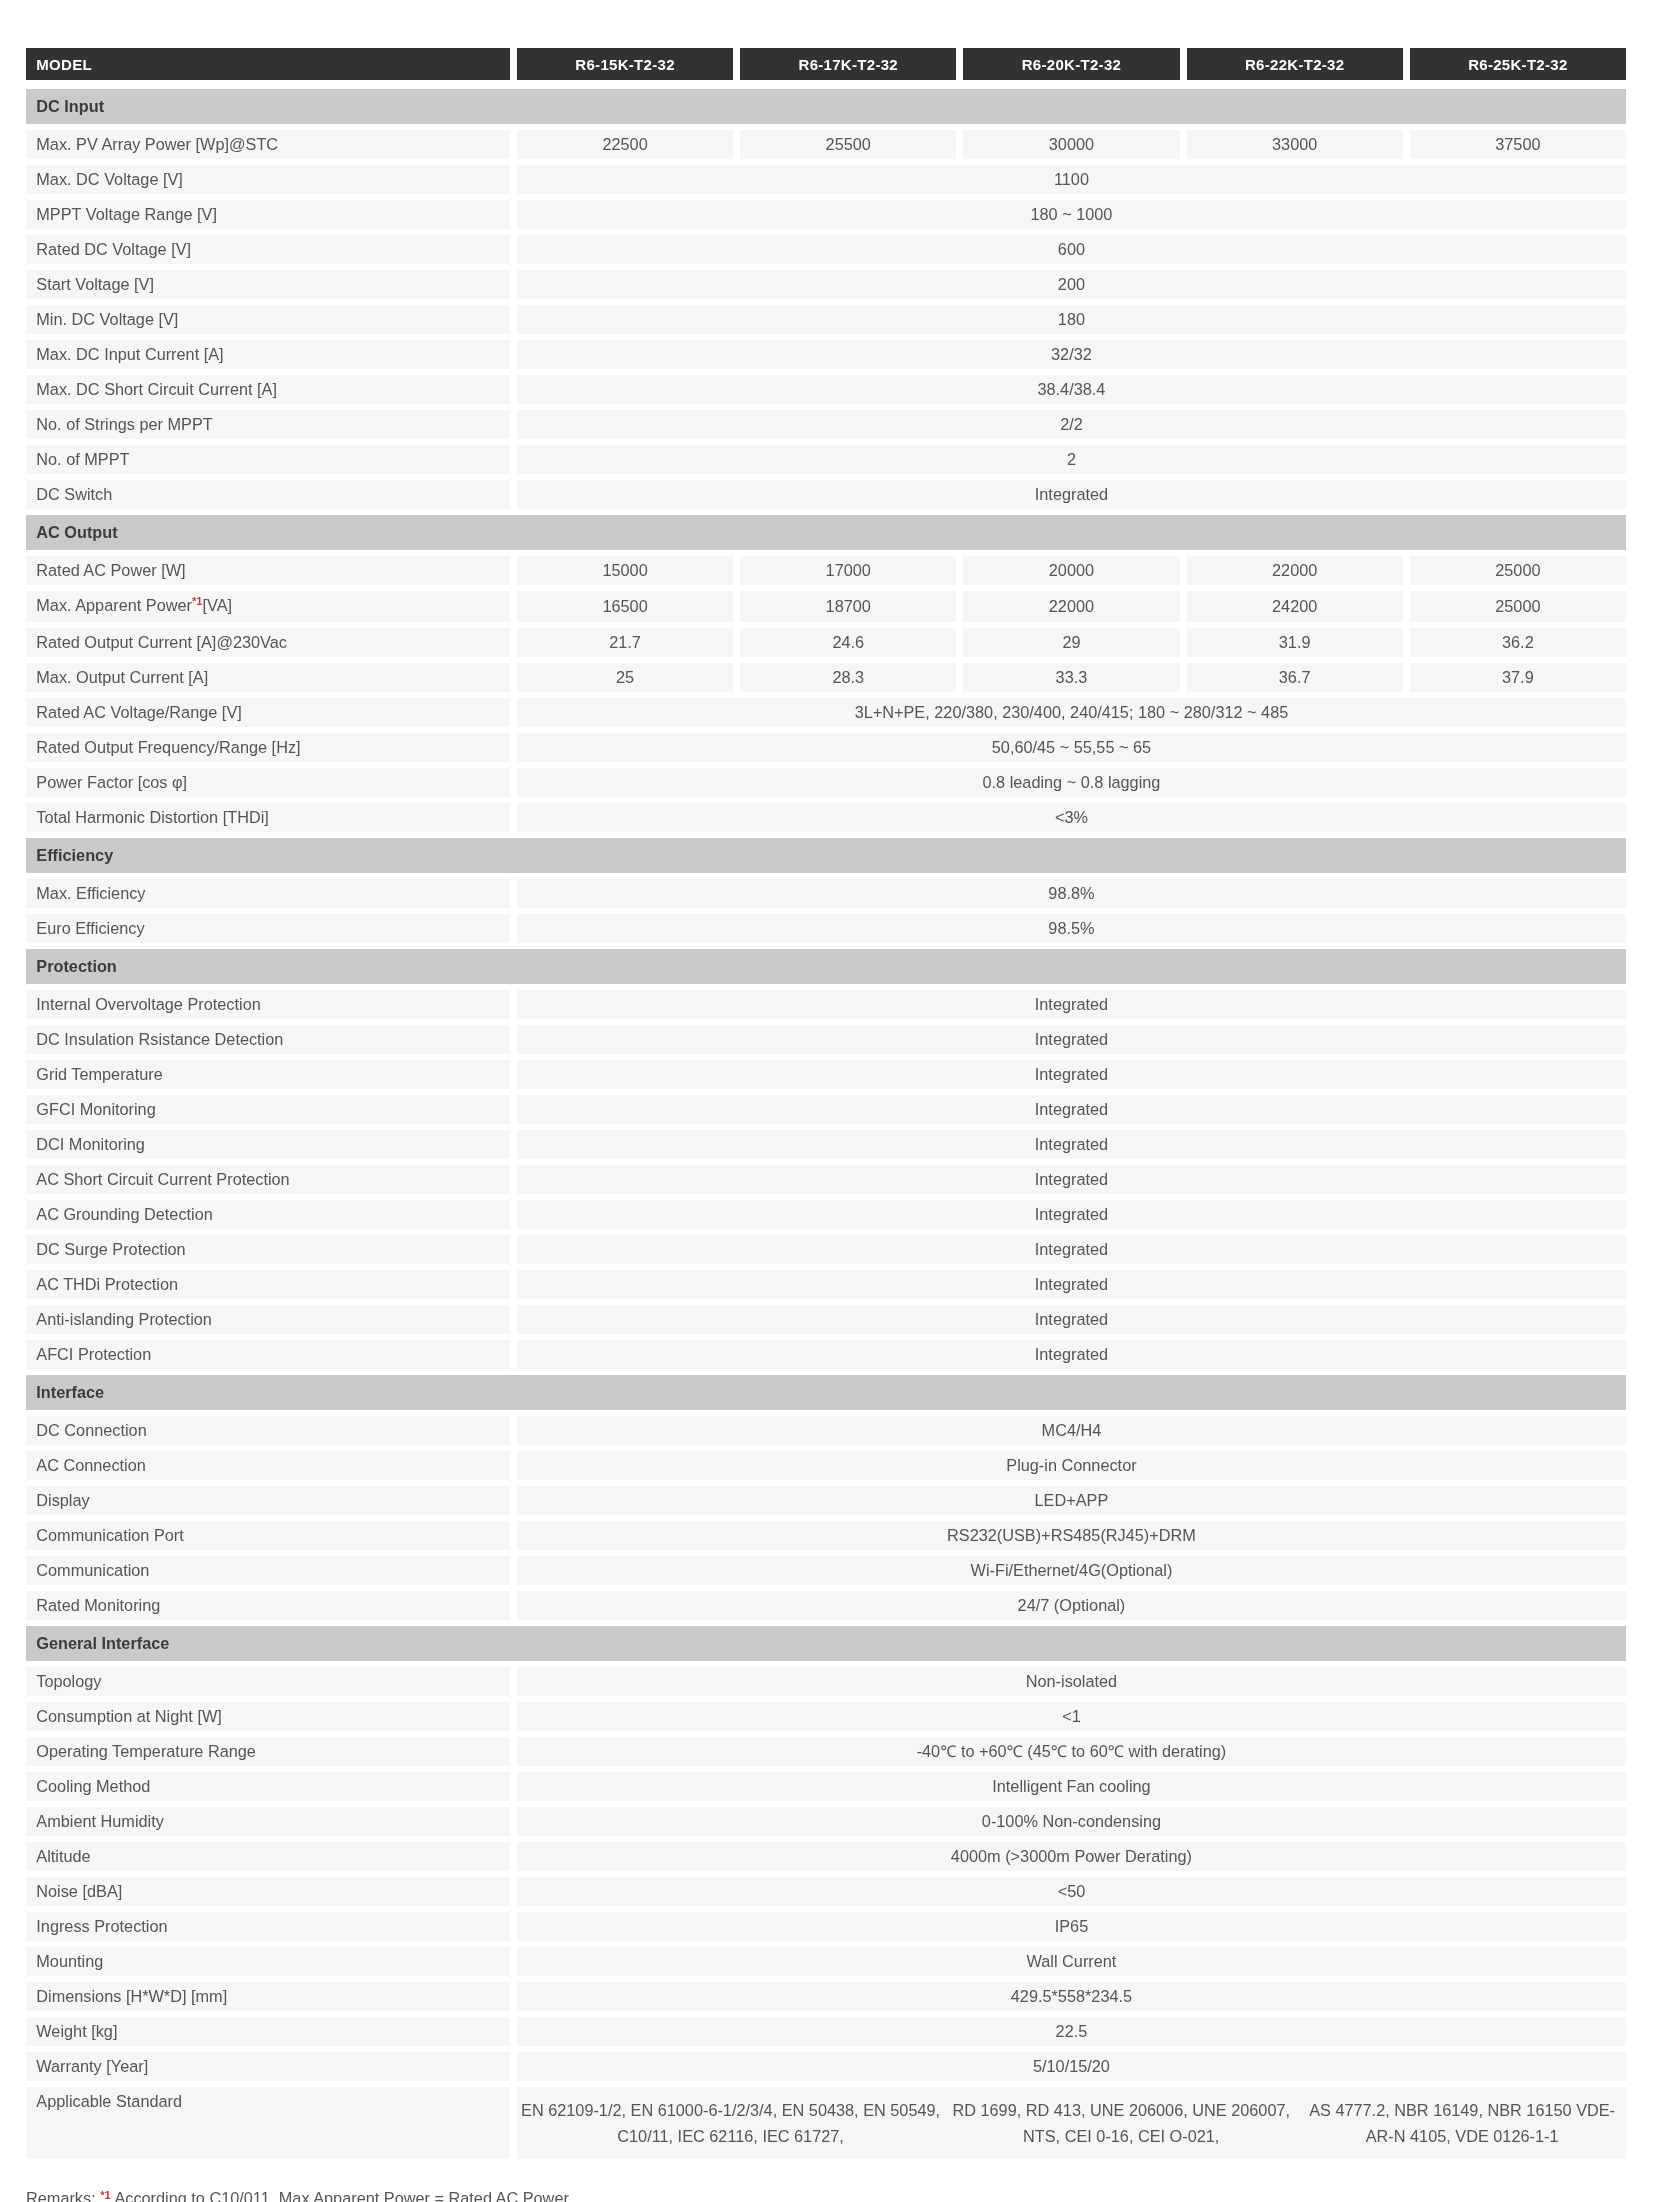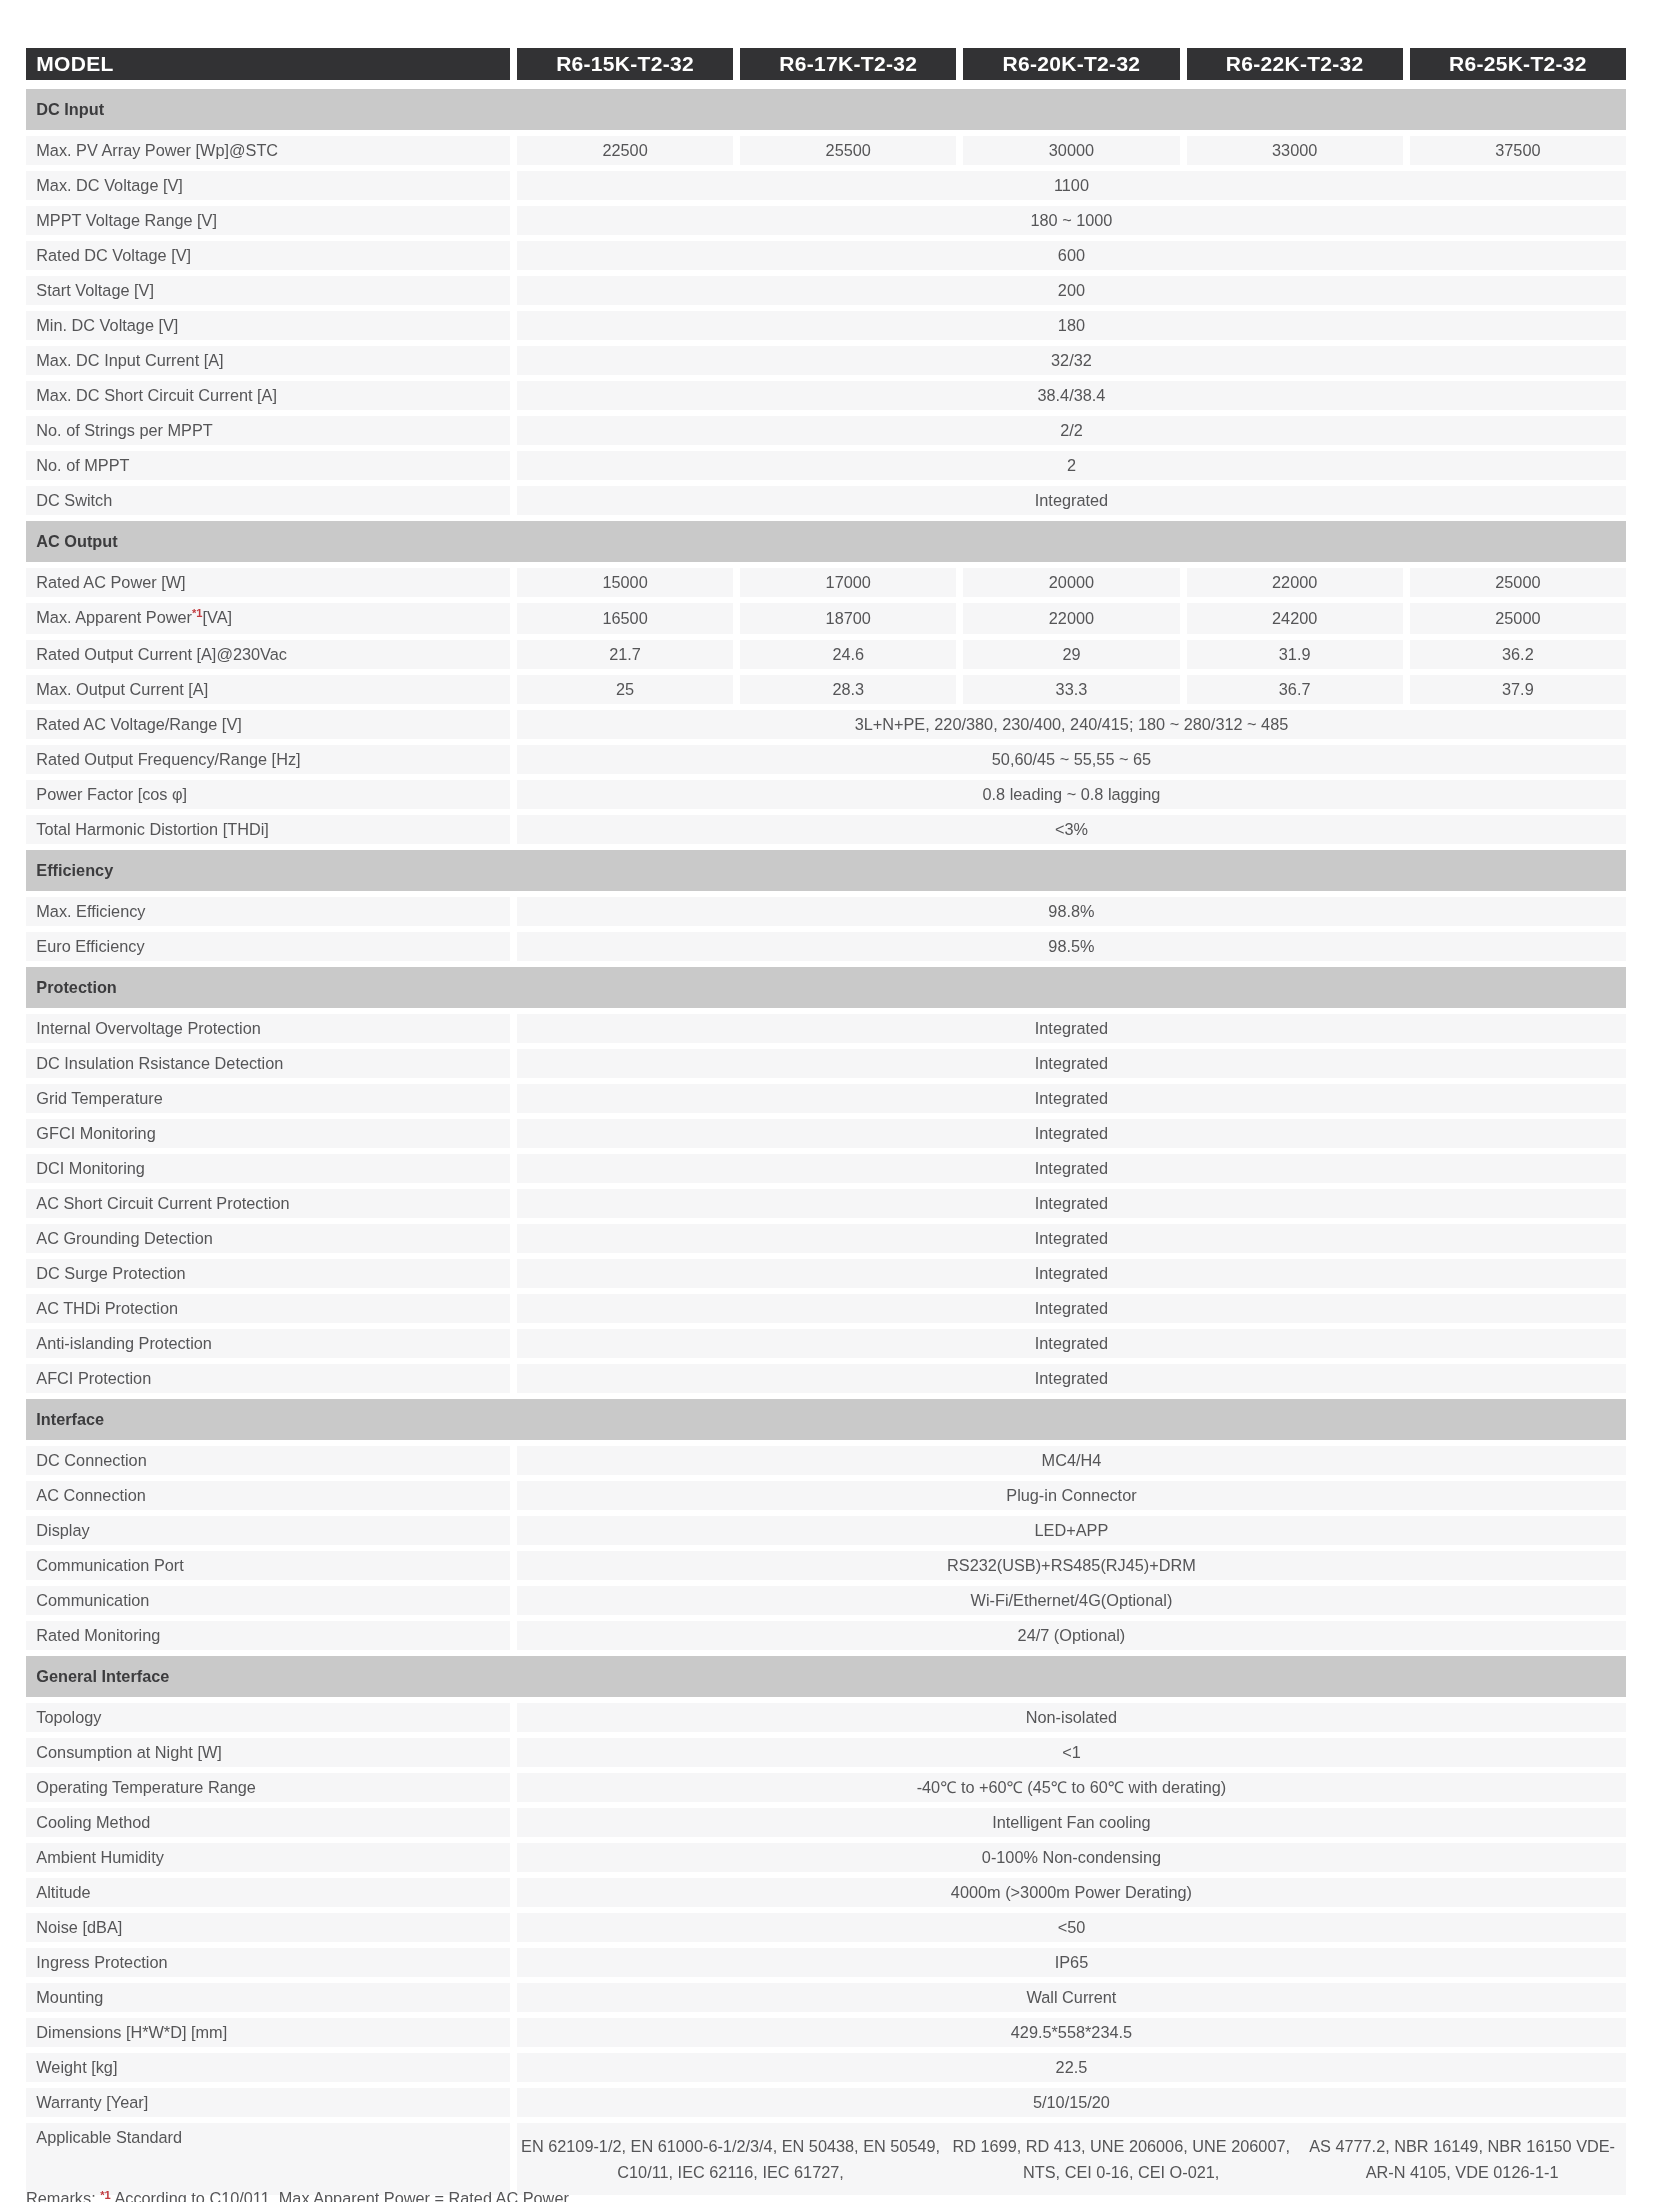--- a/index.html
+++ b/index.html
@@ -11,35 +11,35 @@
     overflow: hidden;
     font-family: "Liberation Sans", sans-serif;
   }
   .spec-table { position: absolute; left: 26px; top: 48px; width: 1600px; }
   .row { display: flex; gap: 6.9px; margin-bottom: 6px; }
   .header-row { height: 32px; margin-bottom: 8.6px; }
   .header-cell {
     background: var(--header-bg, #323234);
     color: #ffffff;
     font-weight: bold;
-    font-size: 21px;
+    font-size: 15px;
     display: flex;
     align-items: center;
     justify-content: center;
     letter-spacing: 0.3px;
   }
   .header-label {
     flex: 0 0 484px;
     justify-content: flex-start;
     padding-left: 10.3px;
     box-sizing: border-box;
   }
   .model-cell { flex: 1; }
   .section-row {
-    height: 41px;
+    height: 35px;
     background: var(--section-bg, #c9c9c9);
     display: flex;
     align-items: center;
     padding-left: 10.3px;
     box-sizing: border-box;
     margin-bottom: 6px;
     font-weight: bold;
     font-size: 16.3px;
     color: var(--section-text, #3c3c3e);
     text-align: right;

